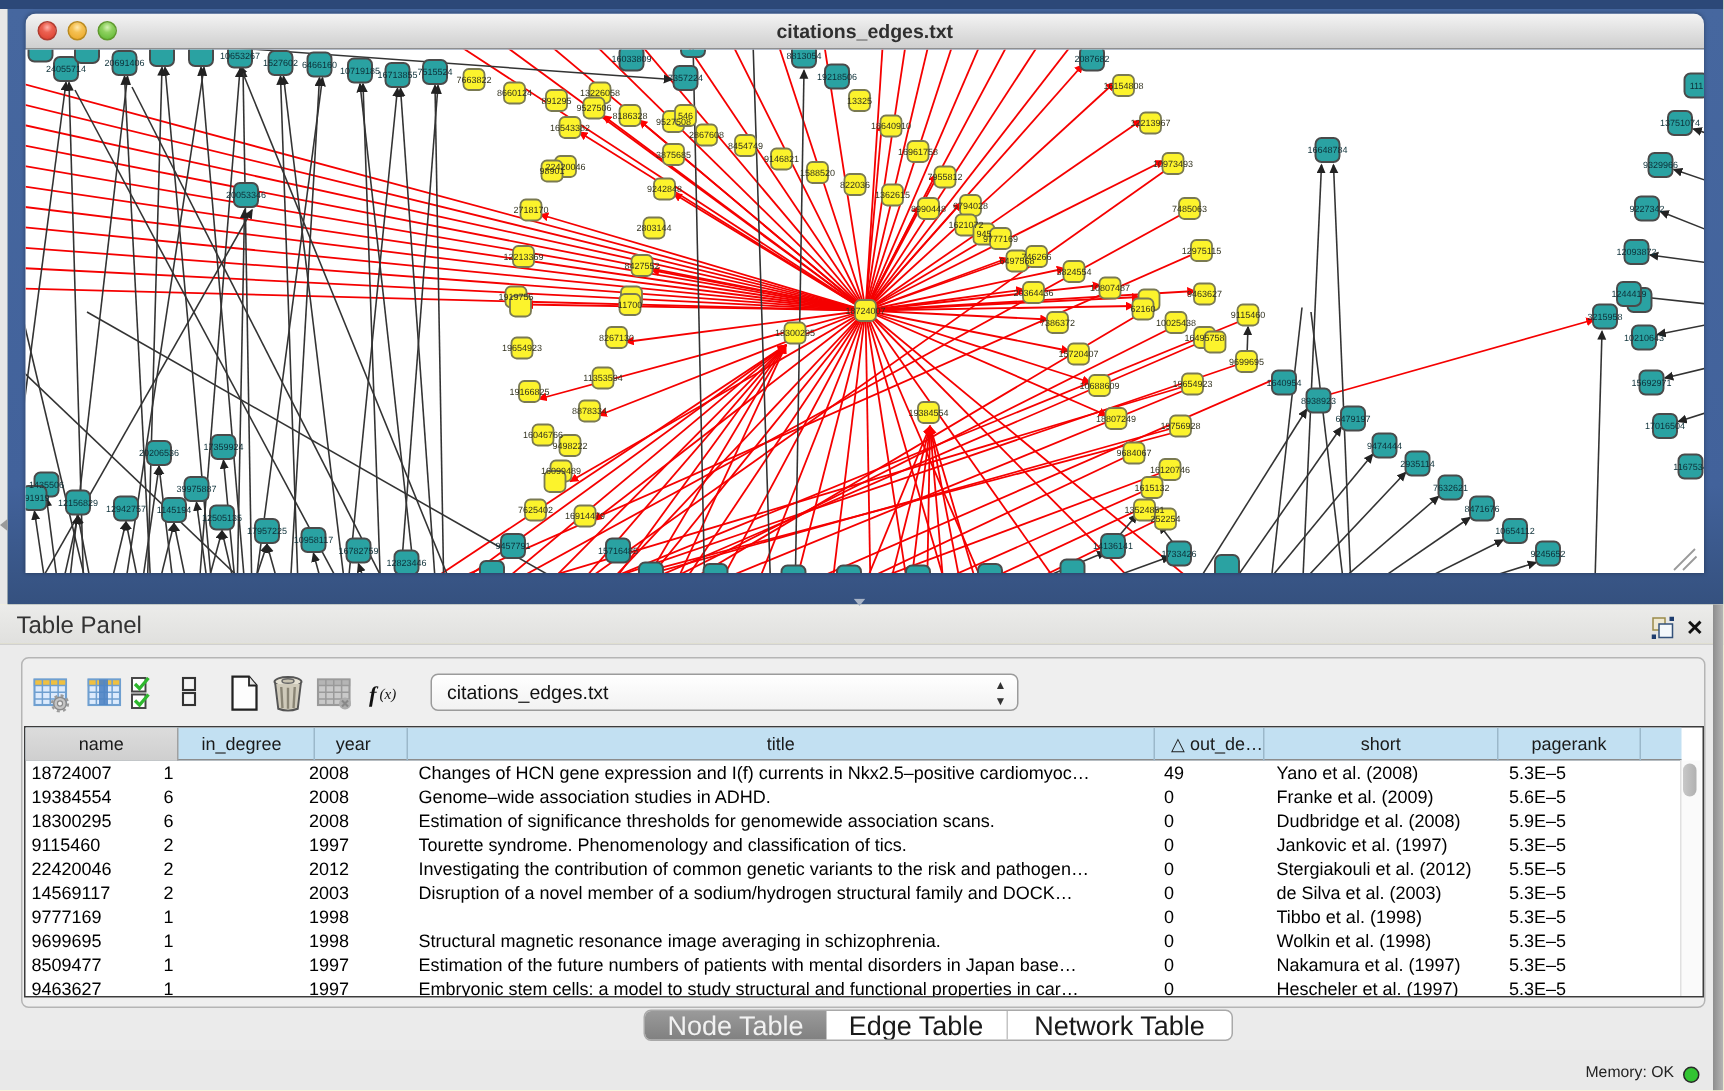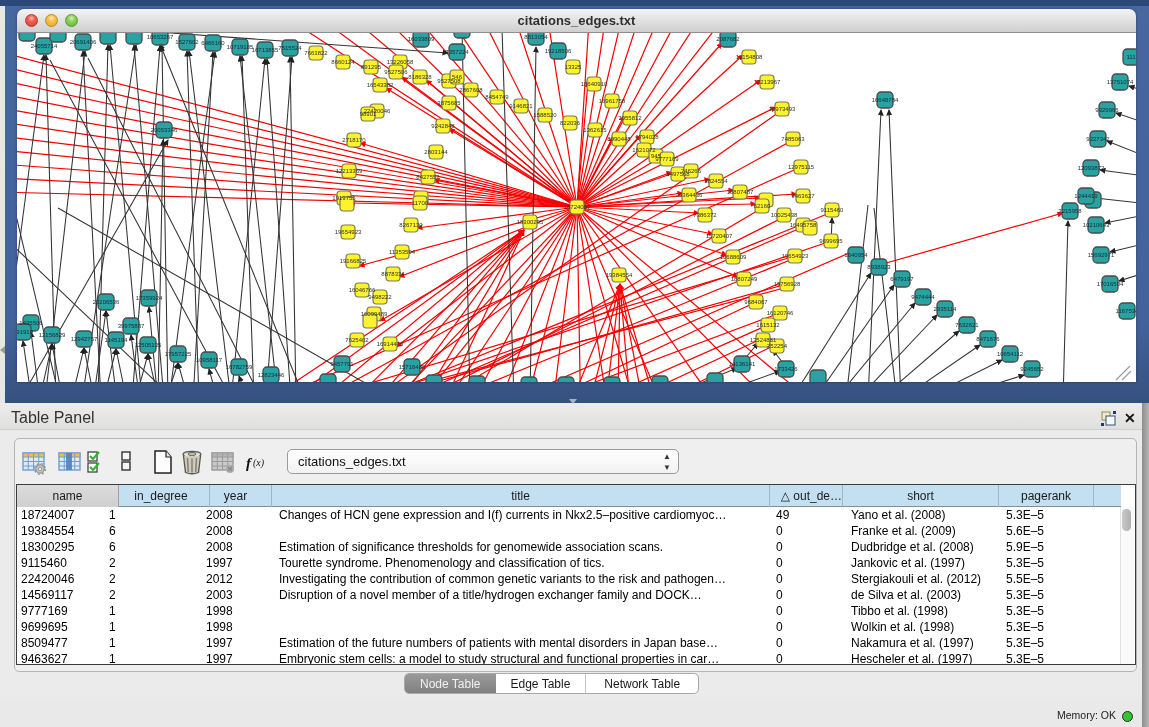--- a/index.html
+++ b/index.html
@@ -38,21 +38,21 @@
 #th5{left:826px;width:156px}
 #th6{left:982px;width:95px}
 #rowsbox{position:absolute;left:0;top:22px;width:1104px}
 .tr{position:relative;height:16px;line-height:16px;white-space:nowrap}
 .tr div{position:absolute;top:0;height:16px;overflow:hidden}
 .c0{left:4px;width:82px}.c1{left:92px;width:90px}.c2{left:189px;width:64px}
 .c3{left:262px;width:490px}.c4{left:759px;width:66px}.c5{left:834px;width:146px}
 .c6{left:989px;width:90px}
 #vscroll{position:absolute;right:1px;top:22px;width:14px;height:158px;background:#fafafa;border-left:1px solid #e0e0e0}
 #vthumb{position:absolute;right:3px;top:2px;width:9px;height:22px;background:linear-gradient(90deg,#c8c8c8,#b0b0b0);border-radius:5px}
-#tabs{position:absolute;left:404px;top:673px;height:21px;border:1px solid #a9a9a9;border-radius:5px;overflow:hidden;background:#fff;font-size:12px}
+#tabs{position:absolute;left:429px;top:673px;height:21px;border:1px solid #a9a9a9;border-radius:5px;overflow:hidden;background:#fff;font-size:18px}
 .tab{float:left;height:21px;line-height:20px;padding:0 15px;color:#1a1a1a}
 #tab0{background:linear-gradient(180deg,#9a9a9a,#7e7e7e);color:#f2f2f2}
 .tabsep{float:left;width:1px;height:21px;background:#c4c4c4}
 #status{position:absolute;left:0;top:700px;width:1142px;height:27px;background:#e9e9e9}
 #mem{position:absolute;left:1057px;top:709px;font-size:10.5px;color:#222}
 #memdot{position:absolute;left:1122px;top:711px;width:11px;height:11px;border-radius:50%;background:#33c433;border:1px solid #2a2a2a}
 </style></head><body>
 <div id="app">
  <div id="topnavy"></div>
  <div id="deskL"></div>
@@ -627,20 +627,21 @@
           <div class="c2">2008</div>
           <div class="c3">Changes of HCN gene expression and I(f) currents in Nkx2.5–positive cardiomyoc…</div>
           <div class="c4">49</div>
           <div class="c5">Yano et al. (2008)</div>
           <div class="c6">5.3E–5</div>
         </div>
 <div class="tr">
           <div class="c0">19384554</div>
           <div class="c1">6</div>
           <div class="c2">2008</div>
+          <div class="c3">Genome–wide association studies in ADHD.</div>
           <div class="c4">0</div>
           <div class="c5">Franke et al. (2009)</div>
           <div class="c6">5.6E–5</div>
         </div>
 <div class="tr">
           <div class="c0">18300295</div>
           <div class="c1">6</div>
           <div class="c2">2008</div>
           <div class="c3">Estimation of significance thresholds for genomewide association scans.</div>
           <div class="c4">0</div>
@@ -662,37 +663,38 @@
           <div class="c2">2012</div>
           <div class="c3">Investigating the contribution of common genetic variants to the risk and pathogen…</div>
           <div class="c4">0</div>
           <div class="c5">Stergiakouli et al. (2012)</div>
           <div class="c6">5.5E–5</div>
         </div>
 <div class="tr">
           <div class="c0">14569117</div>
           <div class="c1">2</div>
           <div class="c2">2003</div>
-          <div class="c3">Disruption of a novel member of a title/hydrogen exchanger family and DOCK…</div>
+          <div class="c3">Disruption of a novel member of a sodium/hydrogen structural family and DOCK…</div>
           <div class="c4">0</div>
           <div class="c5">de Silva et al. (2003)</div>
           <div class="c6">5.3E–5</div>
         </div>
 <div class="tr">
           <div class="c0">9777169</div>
           <div class="c1">1</div>
           <div class="c2">1998</div>
           <div class="c4">0</div>
           <div class="c5">Tibbo et al. (1998)</div>
           <div class="c6">5.3E–5</div>
         </div>
 <div class="tr">
           <div class="c0">9699695</div>
           <div class="c1">1</div>
           <div class="c2">1998</div>
+          <div class="c3">Structural magnetic resonance image averaging in schizophrenia.</div>
           <div class="c4">0</div>
           <div class="c5">Wolkin et al. (1998)</div>
           <div class="c6">5.3E–5</div>
         </div>
 <div class="tr">
           <div class="c0">8509477</div>
           <div class="c1">1</div>
           <div class="c2">1997</div>
           <div class="c3">Estimation of the future numbers of patients with mental disorders in Japan base…</div>
           <div class="c4">0</div>

